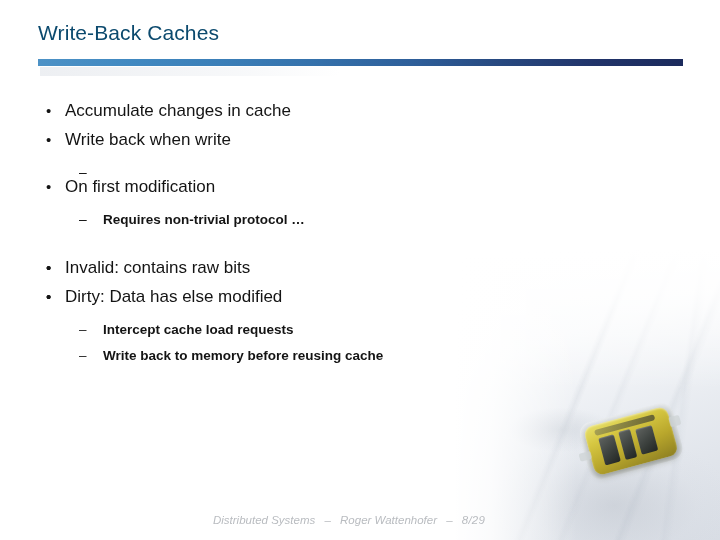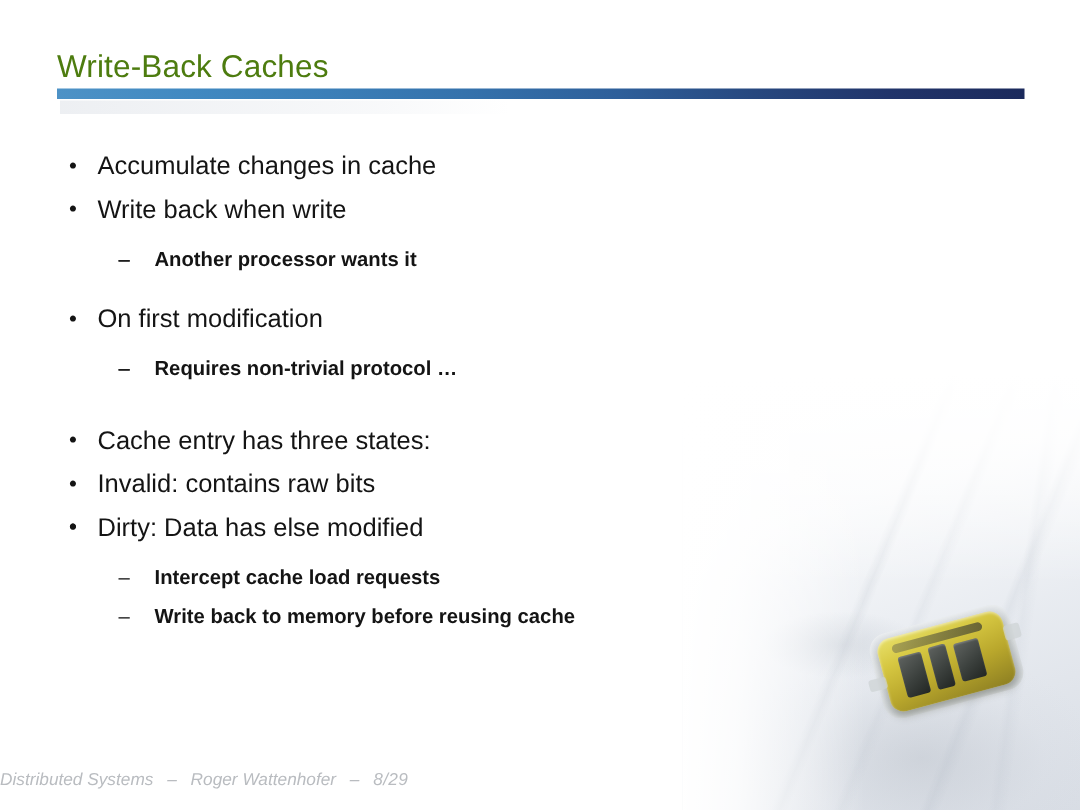--- a/index.html
+++ b/index.html
@@ -96,24 +96,24 @@
     background: rgba(205,210,212,.72);
     border-radius: 2px;
   }
   .mote-nub.n1 { left: -11px; top: 24px; width: 12px; height: 8px; }
   .mote-nub.n2 { right: -10px; top: 12px; width: 11px; height: 10px; }
 
   
   #title {
     position: absolute;
     left: 38px;
-    top: 32px;
+    top: 20px;
     font-size: 21px;
     line-height: 26px;
-    color: #4d7c0f;
+    color: #0c4a6e;
     letter-spacing: .1px;
     white-space: nowrap;
   }
   #title-rule {
     position: absolute;
     left: 38px;
     top: 59px;
     width: 645px;
     height: 7px;
     background: linear-gradient(to right,
@@ -171,21 +171,21 @@
   .gap-lg { height: 20px; }
   .gap-md { height: 12px; }
   .gap-sm { height: 6px; }
 
   
   #footer {
     position: absolute;
     left: 0;
     top: 514px;
     width: 720px;
-    text-align: left;
+    text-align: center;
     padding-right: 22px;
     box-sizing: border-box;
     font-size: 11.5px;
     font-style: italic;
     color: #b9bcc0;
     white-space: nowrap;
   }
   #footer .sep { padding: 0 6px; }
   #footer .page { letter-spacing: .2px; }
 </style>
@@ -228,21 +228,20 @@
     </div>
 
     <div class="gap-sm"></div>
 
     <div class="bullet lvl2">
       <span class="marker">–</span>
     </div>
 
     <div class="bullet lvl2">
       <span class="marker">–</span>
-      <span class="text">Another processor wants it</span>
     </div>
 
     <div class="gap-md"></div>
 
     <div class="bullet lvl1">
       <span class="marker">•</span>
       <span class="text">On first modification</span>
     </div>
 
     <div class="gap-sm"></div>
@@ -253,21 +252,20 @@
 
     <div class="bullet lvl2">
       <span class="marker">–</span>
       <span class="text">Requires non-trivial protocol …</span>
     </div>
 
     <div class="gap-lg"></div>
 
     <div class="bullet lvl1">
       <span class="marker">•</span>
-      <span class="text">Cache entry has three states:</span>
     </div>
 
     <div class="bullet lvl1">
       <span class="marker">•</span>
       <span class="text">Invalid: contains raw bits</span>
     </div>
 
     <div class="bullet lvl1">
       <span class="marker">•</span>
     </div>

